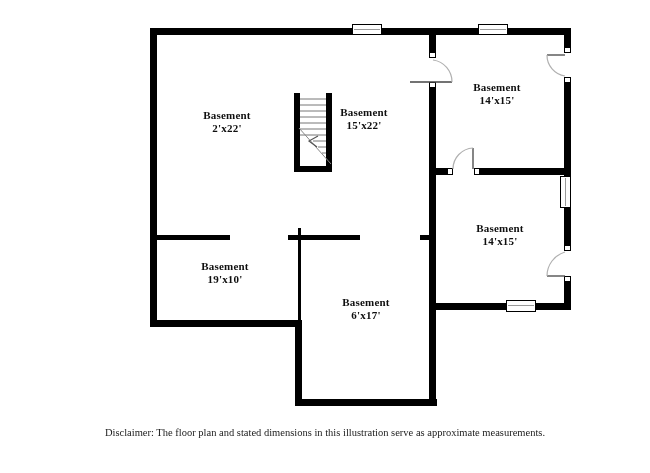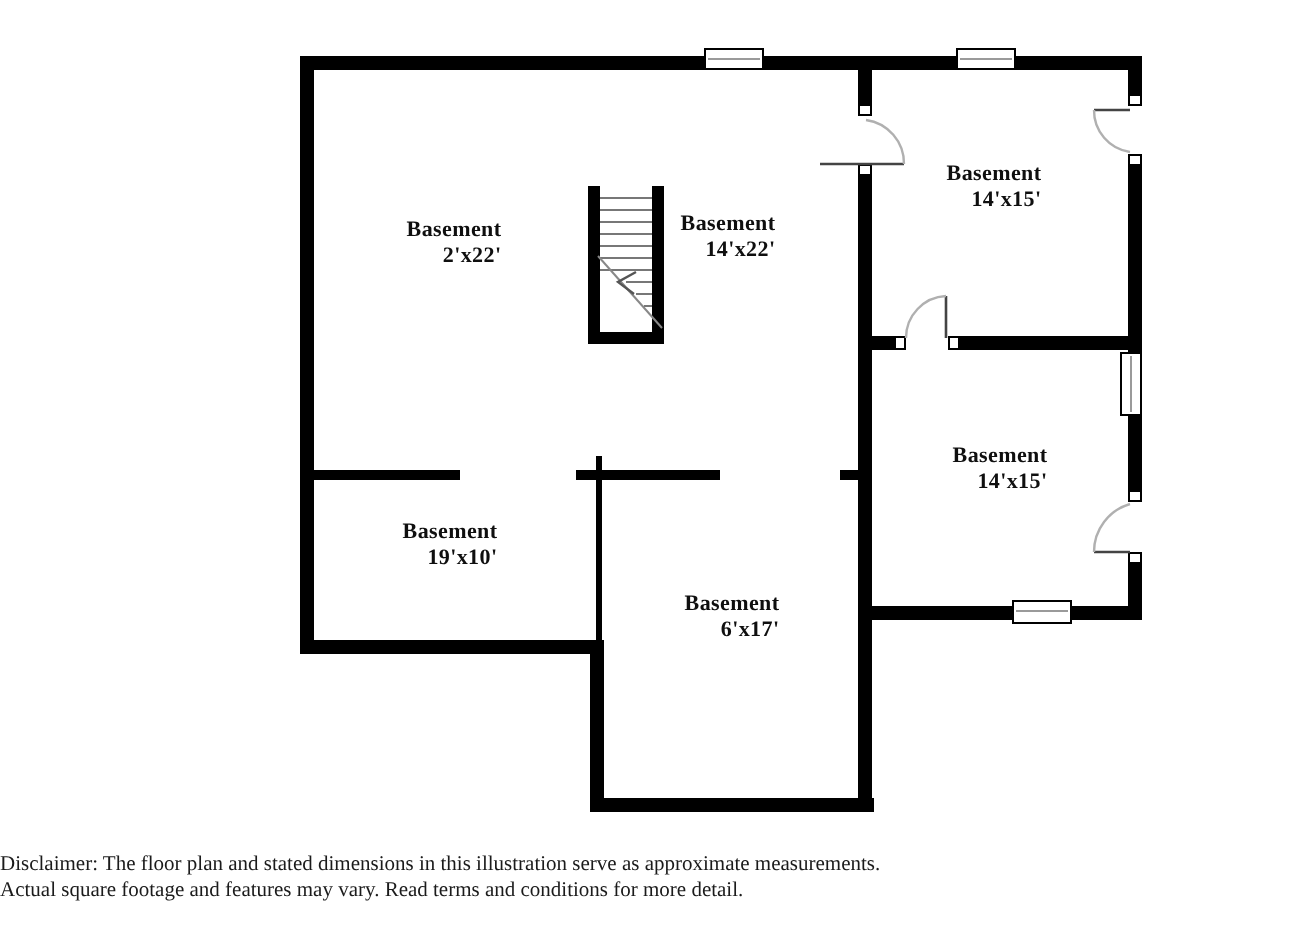--- a/index.html
+++ b/index.html
@@ -10,26 +10,26 @@
   }
   .plan{position:absolute;left:0;top:0;width:650px;height:473px;}
   .wall{position:absolute;background:var(--wall,#000);}
   .window{position:absolute;background:#fff;border:1px solid #000;box-sizing:border-box;}
   .window.h::after{content:"";position:absolute;left:1px;right:1px;top:50%;margin-top:-1px;border-top:1px solid #9a9a9a;}
   .window.v::after{content:"";position:absolute;top:1px;bottom:1px;left:50%;margin-left:-1px;border-left:1px solid #9a9a9a;}
   .jamb{position:absolute;background:#fff;border:1px solid #000;box-sizing:border-box;}
   svg.overlay{position:absolute;left:0;top:0;pointer-events:none;}
   .room-label{
     position:absolute;transform:translate(-50%,-50%);
-    text-align:right;white-space:nowrap;
+    text-align:center;white-space:nowrap;
     font-weight:bold;font-size:11px;line-height:13px;color:#0f0f0f;
     letter-spacing:.2px;
   }
   .disclaimer{
-    position:absolute;left:0;right:0;top:426px;
+    position:absolute;left:0;right:0;top:426px;text-align:center;
     font-size:10.5px;line-height:13px;color:#1b1b1b;
   }
 </style>
 </head>
 <body style="background: rgb(255, 255, 255);">
 
 <div class="plan">
 
   <div class="wall" style="left:150px;top:28px;width:421px;height:7px;"></div>
   <div class="wall" style="left:150px;top:28px;width:7px;height:299px;"></div>
@@ -107,37 +107,36 @@
       <path d="M318 136 L309 141 L317 147" stroke="#555" stroke-width="1.2" fill="none"></path>
     </g>
   </svg>
 
   <div class="room-label" style="left:227px;top:122px;">
     <div>Basement</div>
     <div>2'x22'</div>
   </div>
   <div class="room-label" style="left:364px;top:119px;">
     <div>Basement</div>
-    <div>14'x22'</div>
+    <div>15'x22'</div>
   </div>
   <div class="room-label" style="left:497px;top:94px;">
     <div>Basement</div>
     <div>14'x15'</div>
   </div>
   <div class="room-label" style="left:500px;top:235px;">
     <div>Basement</div>
     <div>14'x15'</div>
   </div>
   <div class="room-label" style="left:225px;top:273px;">
     <div>Basement</div>
     <div>19'x10'</div>
   </div>
   <div class="room-label" style="left:366px;top:309px;">
     <div>Basement</div>
     <div>6'x17'</div>
   </div>
 
   <div class="disclaimer">
     <div>Disclaimer: The floor plan and stated dimensions in this illustration serve as approximate measurements.</div>
-    <div>Actual square footage and features may vary. Read terms and conditions for more detail.</div>
   </div>
 
 </div>
 
 </body></html>

